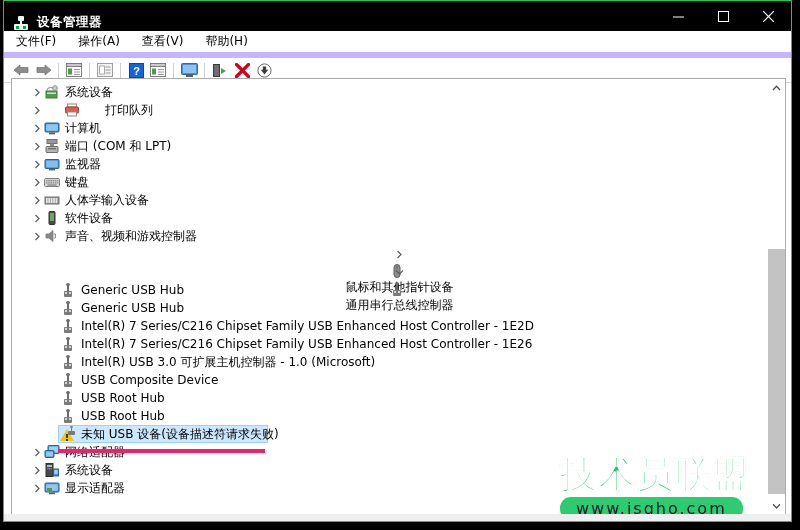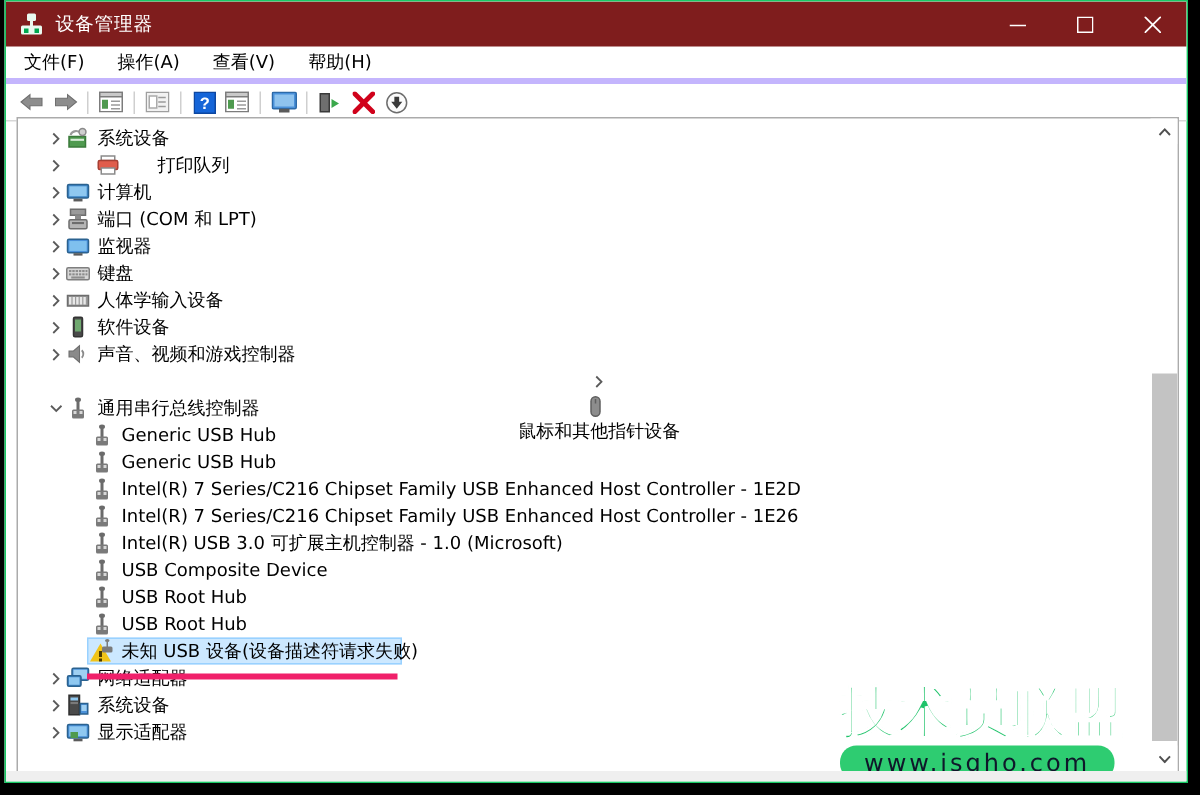--- a/index.html
+++ b/index.html
@@ -7,22 +7,22 @@
        font-family:"Liberation Sans","DejaVu Sans",sans-serif;}
 
   #window{
     position:absolute;left:3px;top:0;width:789px;height:522px;
     background:#ffffff;border:1px solid #17c964;
     box-sizing:border-box;overflow:hidden;
   }
 
   
   #titlebar{
-    height:30px;background:#7f1d1d;position:relative;
-    display:flex;align-items:center;
+    height:30px;background:#000000;position:relative;
+    display:flex;align-items:flex-end;font-weight:bold;
   }
   #title-icon{width:16px;height:16px;margin-left:9px;position:relative;flex:none;}
   #title-icon .usb-body{position:absolute;left:5px;top:1px;width:6px;height:5px;background:#e9f9ef;border-radius:1px;}
   #title-icon .usb-stem{position:absolute;left:7px;top:5px;width:2px;height:5px;background:#e9f9ef;}
   #title-icon .usb-base{position:absolute;left:1px;top:9px;width:14px;height:6px;background:#eafaf0;border-radius:1px;}
   #title-icon .usb-d1{position:absolute;left:3px;top:11px;width:3px;height:3px;background:#00a84f;}
   #title-icon .usb-d2{position:absolute;left:10px;top:11px;width:3px;height:3px;background:#00a84f;}
   #title-text{
     margin-left:8px;color:#ffffff;font-size:12.5px;letter-spacing:.5px;
     font-family:"DejaVu Sans","Liberation Sans",sans-serif;
@@ -33,21 +33,21 @@
     color:#ffffff;font-size:13px;
   }
   #btn-min{right:90px;}
   #btn-max{right:45px;}
   #btn-close{right:0px;}
   .wbtn svg{display:block;}
 
   
   #menubar{
     height:21px;background:#ffffff;display:flex;align-items:center;
-    padding-left:12px;border-bottom:4px solid #c4b5fd;
+    padding-left:12px;border-bottom:6px solid #c4b5fd;
   }
   .menu-item{
     font-size:12px;color:#000000;margin-right:22px;white-space:nowrap;
     font-family:"DejaVu Sans","Liberation Sans",sans-serif;
   }
 
   
   #toolbar{
     height:24px;background:#ffffff;display:flex;align-items:center;
     padding-left:6px;border-bottom:1px solid #d7d7d7;
@@ -437,21 +437,21 @@
         </span>
         <span class="ico">
           <svg width="16" height="16" viewBox="0 0 16 16">
             <rect x="5" y="1.5" width="6" height="13" rx="3" fill="#8d8d8d" stroke="#5f5f5f"></rect>
             <line x1="8" y1="3" x2="8" y2="6" stroke="#5f5f5f"></line>
           </svg>
         </span>
         <span class="label">鼠标和其他指针设备</span>
       </div>
 
-      <div class="row" style="padding-left:18px;">
+      <div class="row" style="padding-left:18px;flex-direction:column;">
         <span class="twisty">
           <svg width="9" height="7" viewBox="0 0 9 7">
               <polyline points="1,1.5 4.5,5 8,1.5" fill="none" stroke="#5b5b5b" stroke-width="1.2"></polyline>
             </svg>
         </span>
         <span class="ico usbico">
           <span class="u-top"></span>
             <span class="u-stem"></span>
             <span class="u-base"></span>
           <span class="u-l"></span>

